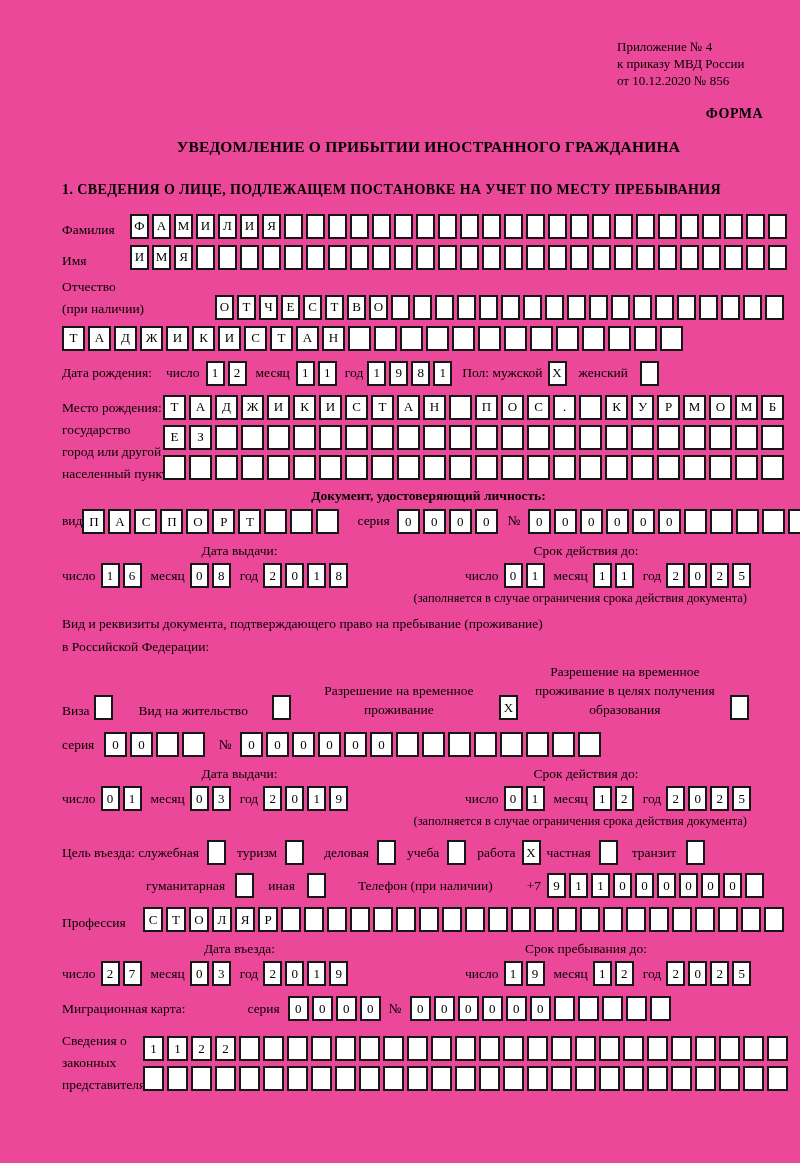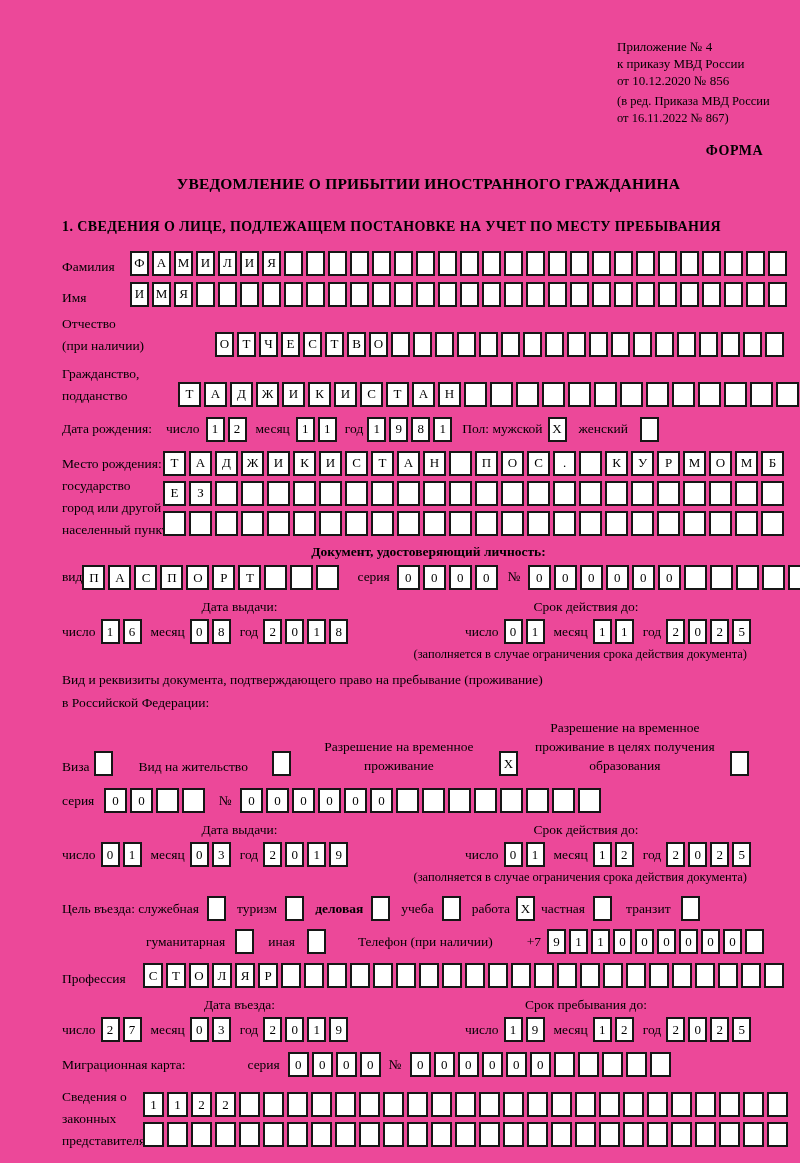--- a/index.html
+++ b/index.html
@@ -50,24 +50,20 @@
 </head>
 <body>
 
 <div class="page">
 
   <div class="appendix">
     <div>Приложение № 4</div>
     <div>к приказу МВД России</div>
     <div>от 10.12.2020 № 856</div>
   </div>
-  <div class="amendment">
-    <div>(в ред. Приказа МВД России</div>
-    <div>от 16.11.2022 № 867)</div>
-  </div>
   <div class="forma">ФОРМА</div>
 
   <div class="title">
     <div>УВЕДОМЛЕНИЕ О ПРИБЫТИИ ИНОСТРАННОГО ГРАЖДАНИНА</div>
   </div>
 
   <div class="sect">1. СВЕДЕНИЯ О ЛИЦЕ, ПОДЛЕЖАЩЕМ ПОСТАНОВКЕ НА УЧЕТ ПО МЕСТУ ПРЕБЫВАНИЯ</div>
 
   <div class="frow" style="margin-top:14px;">
     <span class="lbl" style="width:68px;">Фамилия</span>
@@ -170,24 +166,20 @@
         <span class="cell"></span>
         <span class="cell"></span>
         <span class="cell"></span>
         <span class="cell"></span>
         <span class="cell"></span>
         <span class="cell"></span>
       </div>
   </div>
 
   <div class="frow">
-    <div class="lblcol" style="width:116px;">
-      <div>Гражданство,</div>
-      <div>подданство</div>
-    </div>
     <div class="cells w">
         <span class="cell">Т</span>
         <span class="cell">А</span>
         <span class="cell">Д</span>
         <span class="cell">Ж</span>
         <span class="cell">И</span>
         <span class="cell">К</span>
         <span class="cell">И</span>
         <span class="cell">С</span>
         <span class="cell">Т</span>
@@ -513,21 +505,21 @@
 
   <div class="frow inl" style="margin-top:10px;">
     <span class="lbl">Цель въезда: служебная</span>
     <div class="cells" style="margin-left:8px;">
         <span class="cell"></span>
       </div>
     <span class="lbl" style="margin-left:11px;">туризм</span>
     <div class="cells" style="margin-left:8px;">
         <span class="cell"></span>
       </div>
-    <span class="lbl" style="margin-left:11px;font-weight:bold;">деловая</span>
+    <span class="lbl" style="margin-left:20px;">деловая</span>
     <div class="cells" style="margin-left:8px;">
         <span class="cell"></span>
       </div>
     <span class="lbl" style="margin-left:11px;">учеба</span>
     <div class="cells" style="margin-left:8px;">
         <span class="cell"></span>
       </div>
     <span class="lbl" style="margin-left:11px;">работа</span>
     <div class="cells" style="margin-left:6px;">
         <span class="cell">X</span>

